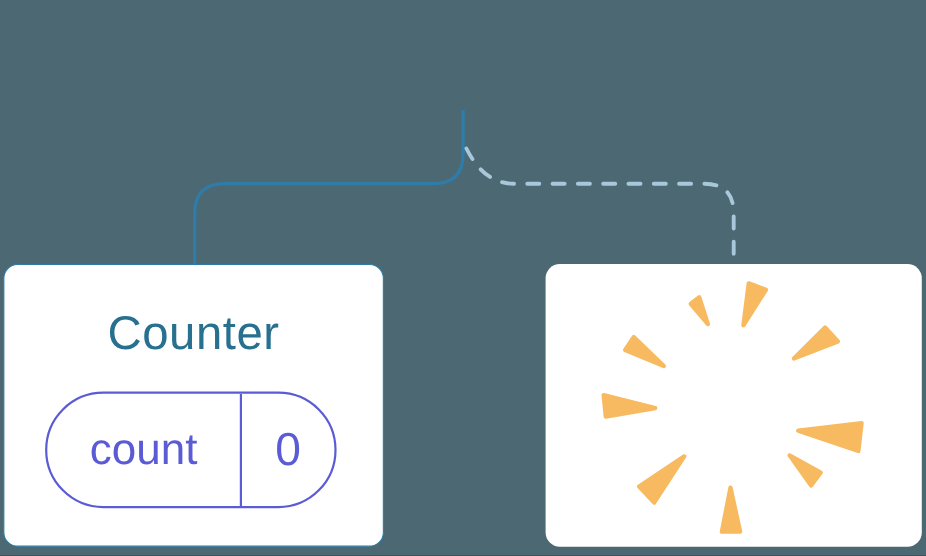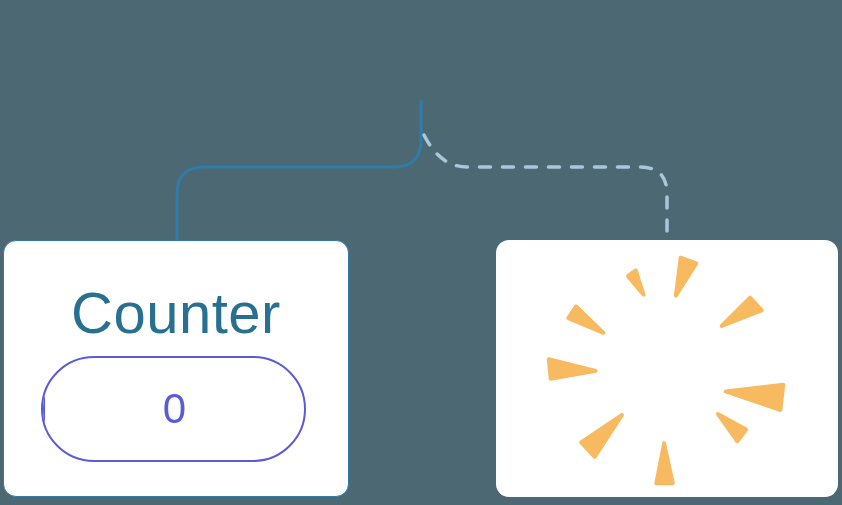--- a/index.html
+++ b/index.html
@@ -52,21 +52,21 @@
   }
   .card.destroyed {
     left: 496px;
     width: 342px;
   }
   .counter-title {
     position: absolute;
     left: 0; right: 0;
     top: 38px;
     text-align: center;
-    font-size: 58px;
+    font-size: 43px;
     font-weight: 500;
     letter-spacing: 0.5px;
   }
   .state-pill {
     position: absolute;
     left: 37px; top: 115px;
     width: 265px; height: 106px;
     border: 2px solid #5B5BD6;
     border-radius: 53px;
     box-sizing: border-box;
@@ -95,20 +95,21 @@
 
   <svg class="connectors" viewBox="0 0 842 505" fill="none">
     <path d="M 421 100 L 421 140 Q 421 167 394 167 L 204 167 Q 177 167 177 194 L 177 241" stroke-width="3" fill="none" stroke="#2E7CA7"></path>
     <path d="M 424 135 Q 440 167 467 167 L 640 167 Q 667 167 667 194 L 667 241" stroke-width="3.5" stroke-linecap="round" stroke-dasharray="11 12" fill="none" stroke="#A9C7DB"></path>
   </svg>
 
 
   <div class="card counter" style="border-color: rgb(46, 124, 167);">
     <div class="counter-title" style="color: rgb(39, 112, 143);">Counter</div>
     <div class="state-pill" style="border-color: rgb(91, 91, 214);">
+      <div class="cell key" style="color: rgb(91, 91, 214);">count</div>
       <div class="divider" style="background: rgb(91, 91, 214);"></div>
       <div class="cell val" style="color: rgb(91, 91, 214);">0</div>
     </div>
   </div>
 
   <div class="card destroyed">
     <svg class="poof-svg" viewBox="0 0 342 263">
       <g stroke-linejoin="round" stroke-width="4" stroke="#F8BA60">
         <polygon points="180,57 185,18 201,24" fill="#F8BA60"></polygon>
         <polygon points="147,56 131,37 139,31" fill="#F8BA60"></polygon>

